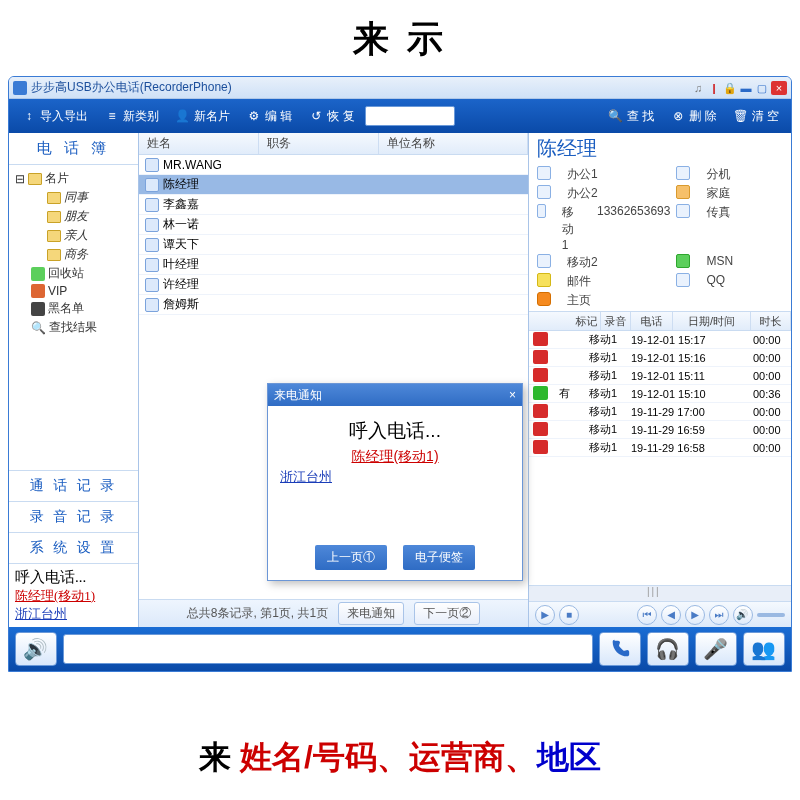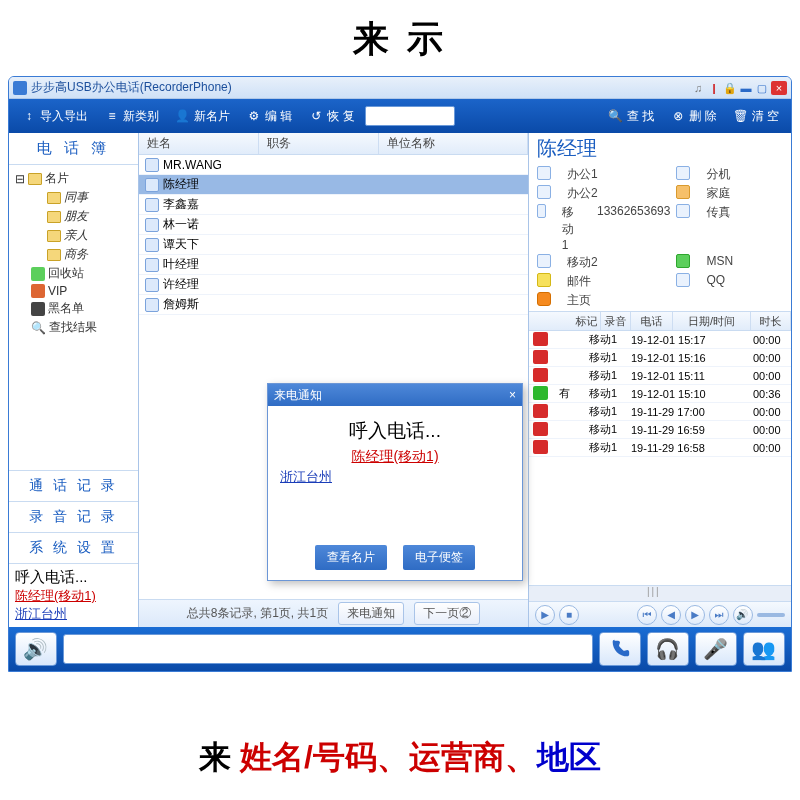--- a/index.html
+++ b/index.html
@@ -19,21 +19,21 @@
   .toolbar .ticon{width:16px;height:16px;display:inline-flex;align-items:center;justify-content:center;}
   .toolbar .searchbox{width:90px;height:20px;background:#fff;border:1px solid #6a99d9;border-radius:2px;}
   .main { position:absolute; top:56px; bottom:44px; left:0; right:0; display:flex;}
   .leftpane{width:130px;background:#fff;border-right:1px solid #a9c4e8;display:flex;flex-direction:column;}
   .leftpane .tab{padding:6px 0;text-align:center;color:#1a5dc0;font-size:15px;letter-spacing:4px;border-bottom:1px solid #c9dbf1;cursor:pointer;}
   .leftpane .tree{flex:1;overflow:auto;padding:4px 2px;font-size:12px;color:#333;}
   .tree .node{display:flex;align-items:center;gap:3px;padding:1px 0 1px 4px;cursor:pointer;}
   .tree .indent1{padding-left:20px;}
   .tree .indent2{padding-left:36px;font-style:italic;}
   .fico{width:14px;height:12px;display:inline-block;background:#f5d77b;border:1px solid #c9a227;border-radius:1px;}
-  .leftpane .bottomtabs{border-top:1px solid #c9dbf1;}
+  .leftpane .bottomtabs{border-top:1px solid #c9dbf1;font-family:Liberation Serif, serif;}
   .leftpane .calltab{padding:6px 0;text-align:center;color:#1a5dc0;font-size:14px;letter-spacing:3px;border-bottom:1px solid #c9dbf1;cursor:pointer;}
   .callinfo{padding:4px 6px;font-size:13px;}
   .callinfo .ln1{font-size:15px;}
   .callinfo .ln2{color:#c00;text-decoration:underline;text-decoration-color:#c00;}
   .callinfo .ln3{color:#1a3db8;text-decoration:underline;text-decoration-color:#1a3db8;}
   .midpane{flex:1;background:#fff;display:flex;flex-direction:column;border-right:1px solid #a9c4e8;min-width:0;}
   .midpane .cols{height:22px;background:linear-gradient(#f5f9fe,#e1ecfa);display:flex;align-items:center;border-bottom:1px solid #c9dbf1;font-size:12px;color:#444;}
   .midpane .cols span{padding:0 8px;border-right:1px solid #cdddf2;height:100%;display:flex;align-items:center;}
   .midpane .rows{flex:1;overflow:auto;}
   .midpane .row{height:20px;display:flex;align-items:center;padding-left:6px;gap:4px;border-bottom:1px solid #eef3fb;font-size:12px;cursor:pointer;}
@@ -360,21 +360,21 @@
     <div class="pttl">
       <span>来电通知</span>
       <span class="x">×</span>
     </div>
     <div class="pbody">
       <div class="h">呼入电话...</div>
       <div class="n">陈经理(移动1)</div>
       <div class="loc">浙江台州</div>
     </div>
     <div class="pbtns">
-      <button class="pbtn2">查看名片</button>
+      <button class="pbtn2">上一页①</button>
       <button class="pbtn2">电子便签</button>
     </div>
   </div>
 
   <div class="dialbar">
     <div class="bigbtn">🔊</div>
     <div class="dialinput"></div>
     <div class="bigbtn">
         <svg width="22" height="22" viewBox="0 0 24 24">
           <path fill="#2a6ac8" d="M6 2c-1 0-2 1-2 2 0 9 7 16 16 16 1 0 2-1 2-2v-3c0-1-1-2-2-2l-3 1c-1 0-1 0-2-1l-3-3c-1-1-1-1-1-2l1-3c0-1-1-2-2-2H6z"></path>

